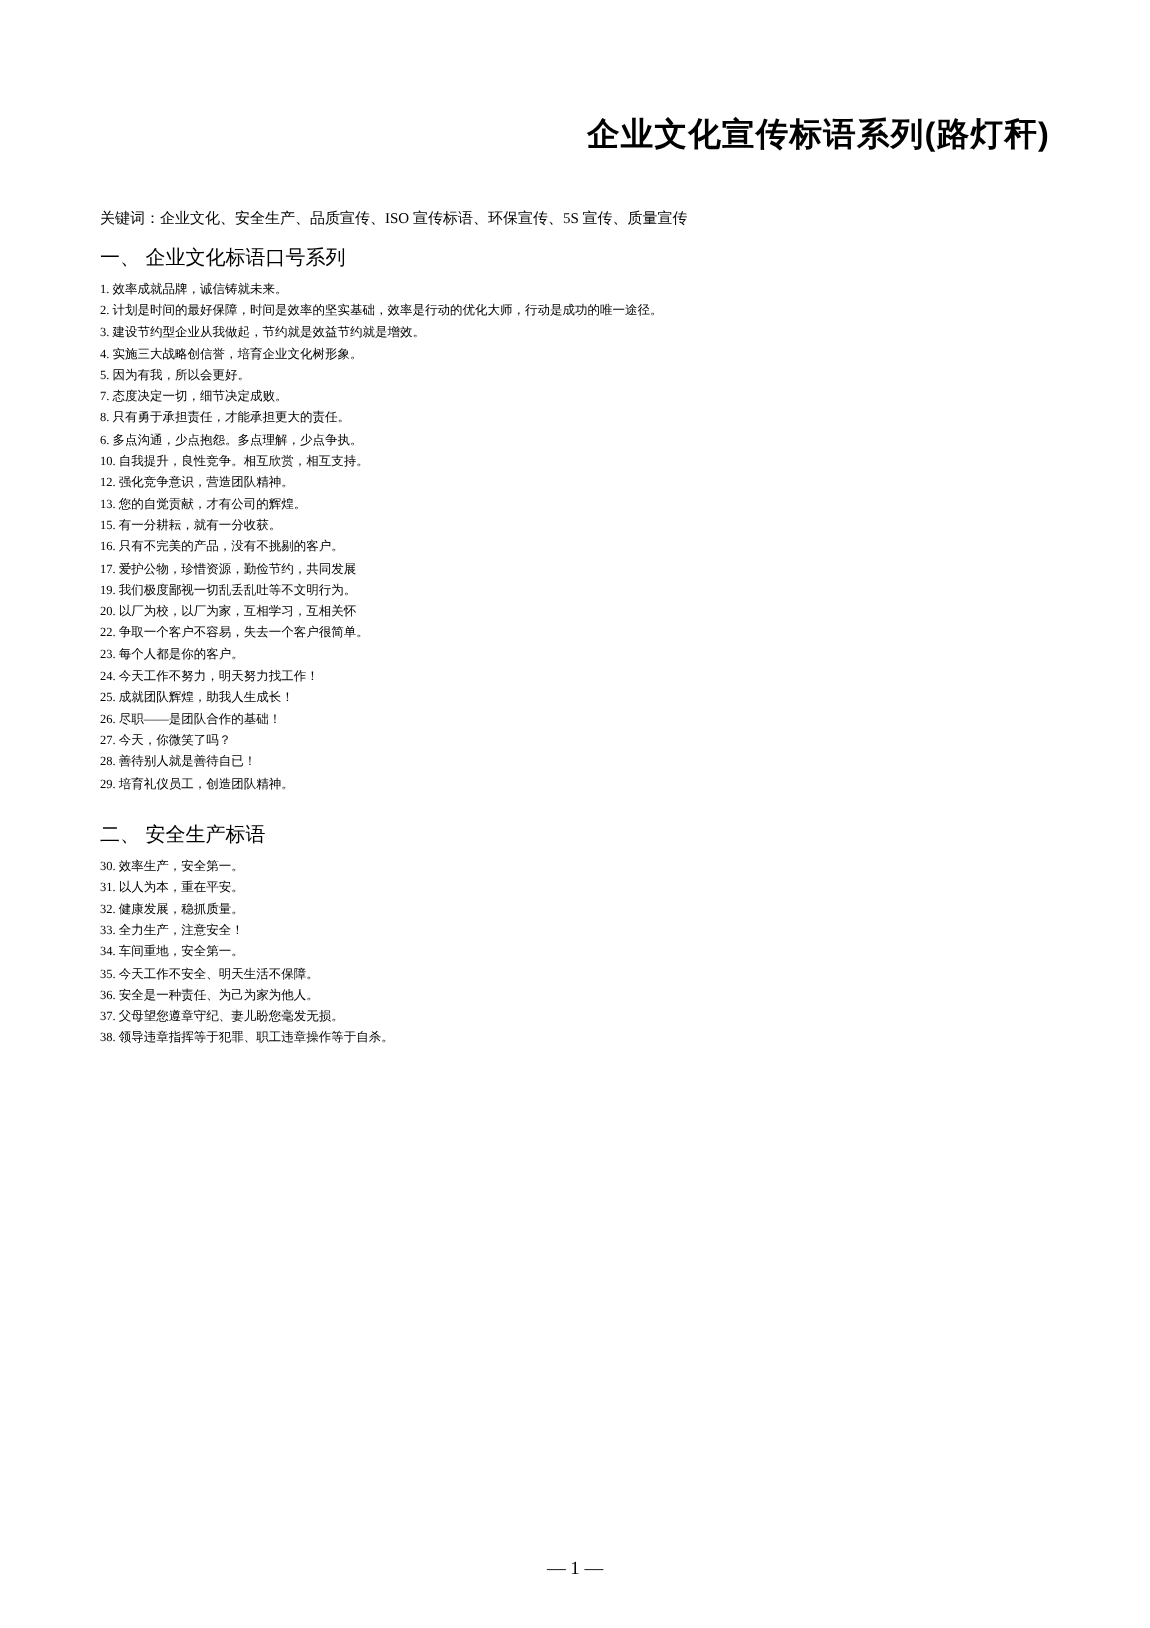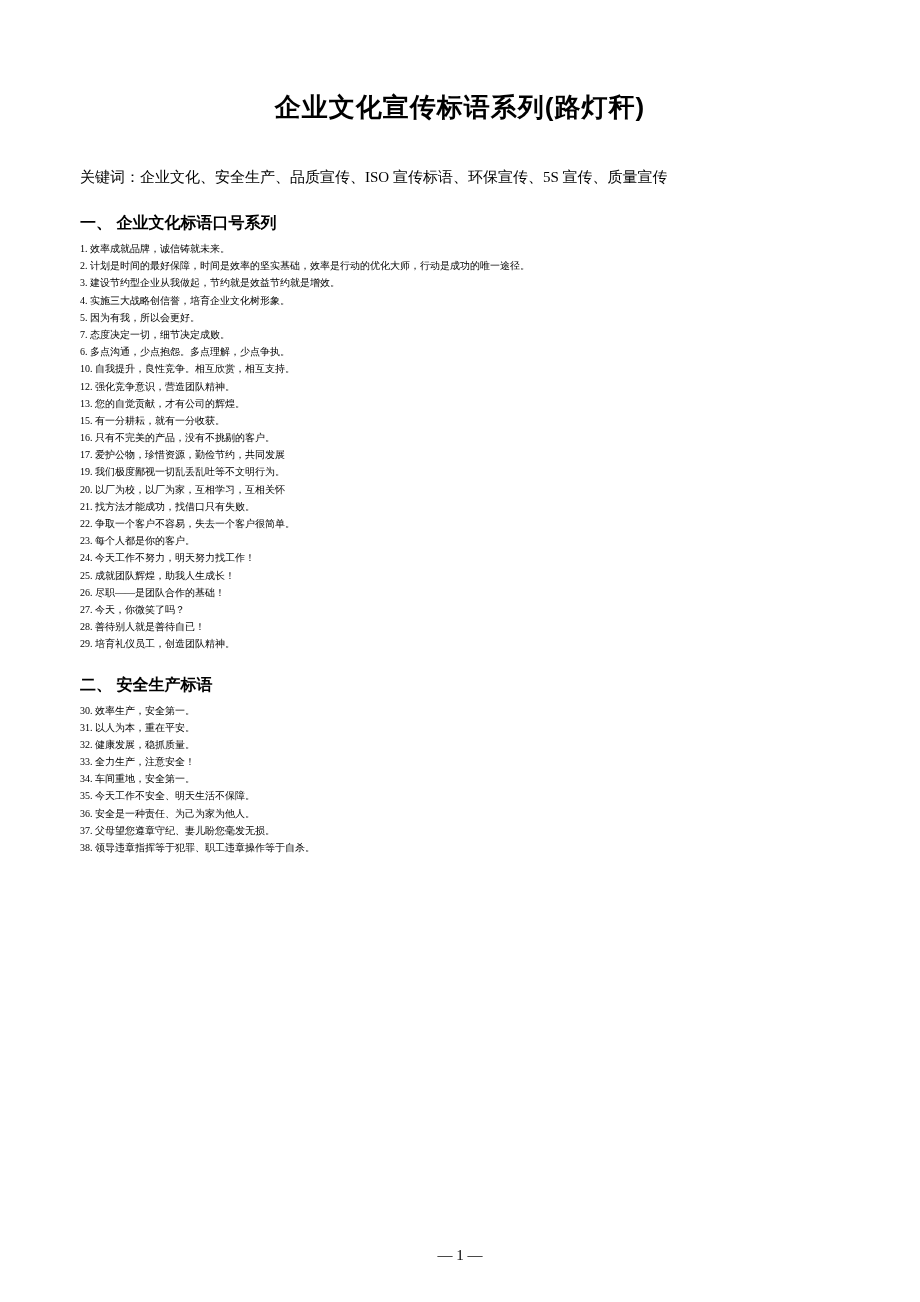--- a/index.html
+++ b/index.html
@@ -10,35 +10,35 @@
     color: #000;
   }
   .page {
     width: 920px;
     min-height: 1302px;
     padding: 90px 80px 40px 80px;
     box-sizing: border-box;
     position: relative;
   }
   .title {
-    text-align: center;
+    text-align: right;
     font-family: "SimHei", "黑体", sans-serif;
     font-size: 26px;
     font-weight: bold;
     margin-bottom: 40px;
     letter-spacing: 1px;
   }
   .keywords {
-    font-size: 15px;
-    margin-bottom: 24px;
+    font-size: 12px;
+    margin-bottom: 12px;
     line-height: 1.6;
   }
   .section-header {
     font-family: "SimHei", "黑体", sans-serif;
-    font-weight: bold;
+    font-weight: normal;
     font-size: 16px;
     margin-top: 6px;
     margin-bottom: 6px;
   }
   .line {
     font-size: 10px;
     line-height: 1.72;
   }
   .section-block {
     margin-bottom: 22px;
@@ -62,30 +62,30 @@
   <div class="keywords">关键词：企业文化、安全生产、品质宣传、ISO 宣传标语、环保宣传、5S 宣传、质量宣传</div>
 
   <div class="section-block">
     <div class="section-header">一、 企业文化标语口号系列</div>
     <div class="line">1. 效率成就品牌，诚信铸就未来。</div>
     <div class="line">2. 计划是时间的最好保障，时间是效率的坚实基础，效率是行动的优化大师，行动是成功的唯一途径。</div>
     <div class="line">3. 建设节约型企业从我做起，节约就是效益节约就是增效。</div>
     <div class="line">4. 实施三大战略创信誉，培育企业文化树形象。</div>
     <div class="line">5. 因为有我，所以会更好。</div>
     <div class="line">7. 态度决定一切，细节决定成败。</div>
+    <div class="line">8. 只有勇于承担责任，才能承担更大的责任。</div>
     <div class="line">6. 多点沟通，少点抱怨。多点理解，少点争执。</div>
     <div class="line">10. 自我提升，良性竞争。相互欣赏，相互支持。</div>
     <div class="line">12. 强化竞争意识，营造团队精神。</div>
     <div class="line">13. 您的自觉贡献，才有公司的辉煌。</div>
     <div class="line">15. 有一分耕耘，就有一分收获。</div>
     <div class="line">16. 只有不完美的产品，没有不挑剔的客户。</div>
     <div class="line">17.  爱护公物，珍惜资源，勤俭节约，共同发展</div>
     <div class="line">19.  我们极度鄙视一切乱丢乱吐等不文明行为。</div>
     <div class="line">20.  以厂为校，以厂为家，互相学习，互相关怀</div>
-    <div class="line">21. 找方法才能成功，找借口只有失败。</div>
     <div class="line">22. 争取一个客户不容易，失去一个客户很简单。</div>
     <div class="line">23. 每个人都是你的客户。</div>
     <div class="line">24. 今天工作不努力，明天努力找工作！</div>
     <div class="line">25. 成就团队辉煌，助我人生成长！</div>
     <div class="line">26. 尽职——是团队合作的基础！</div>
     <div class="line">27. 今天，你微笑了吗？</div>
     <div class="line">28. 善待别人就是善待自已！</div>
     <div class="line">29. 培育礼仪员工，创造团队精神。</div>
   </div>
 

